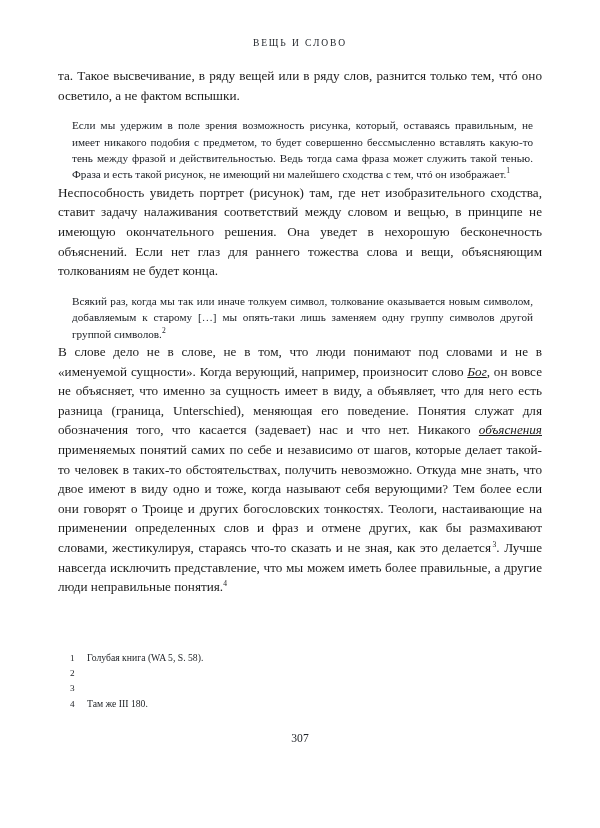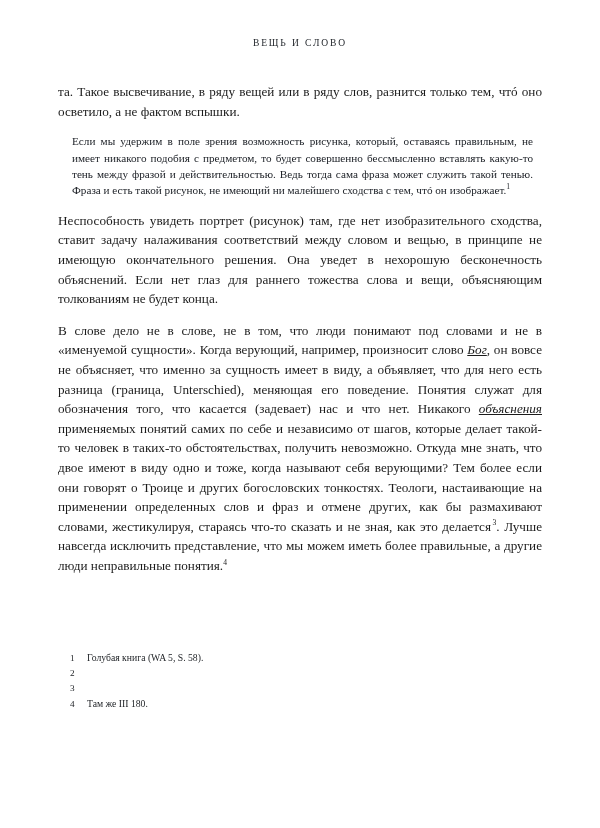--- a/index.html
+++ b/index.html
@@ -34,21 +34,21 @@
     letter-spacing: 1.9px;
     color: #22262b;
     font-variant: small-caps;
     text-transform: uppercase;
     font-weight: 400;
   }
 
   
   .column {
     position: absolute;
-    top: 82px;
+    top: 66px;
     left: 58px;
     width: 484px;
   }
 
   p {
     margin: 0;
     text-align: justify;
     text-justify: inter-word;
   }
 
@@ -62,21 +62,21 @@
   .quote {
     font-size: 11.2px;
     line-height: 16.4px;
     color: #20242a;
     margin-left: 14px;
     margin-right: 9px;
     text-align: justify;
   }
 
   .gap-before-quote { margin-top: 12px; }
-  .gap-after-quote  { margin-top: 12px; }
+  .gap-after-quote  { }
 
   i, .it { font-style: italic; text-decoration: underline; }
 
   sup {
     font-size: 7.6px;
     vertical-align: super;
     line-height: 0;
   }
   sup.spaced { margin-left: 1.5px; }
 
@@ -122,20 +122,21 @@
   <div class="running-head">ВЕЩЬ И СЛОВО</div>
 
   <div class="column">
 
     <p class="body-par">та. Такое высвечивание, в ряду вещей или в ряду слов, разнится только тем, чтó оно осветило, а не фактом вспышки.</p>
 
     <p class="quote gap-before-quote"><span>Если мы удержим в поле зрения возможность рисунка, который, оставаясь правильным, не имеет никакого подобия с предметом, то будет совершенно бессмысленно вставлять какую-то тень между фразой и действительностью. Ведь тогда сама фраза может служить такой тенью. Фраза и есть такой рисунок, не имеющий ни малейшего сходства с тем, чтó он изображает.</span><sup>1</sup></p>
 
     <p class="body-par gap-after-quote">Неспособность увидеть портрет (рисунок) там, где нет изобразительного сходства, ставит задачу налаживания соответствий между словом и вещью, в принципе не имеющую окончательного решения. Она уведет в нехорошую бесконечность объяснений. Если нет глаз для раннего тожества слова и вещи, объясняющим толкованиям не будет конца.</p>
 
+    <p class="quote gap-before-quote"><span>Всякий раз, когда мы так или иначе толкуем символ, толкование оказывается новым символом, добавляемым к старому […] мы опять-таки лишь заменяем одну группу символов другой группой символов.</span><sup>2</sup></p>
 
     <p class="body-par gap-after-quote"><span>В слове дело не в слове, не в том, что люди понимают под словами и не в «именуемой сущности». Когда верующий, например, произносит слово </span><i>Бог</i><span>, он вовсе не объясняет, что именно за сущность имеет в виду, а объявляет, что для него есть разница (граница, Unterschied), меняющая его поведение. Понятия служат для обозначения того, что касается (задевает) нас и что нет. Никакого </span><i>объяснения</i><span> применяемых понятий самих по себе и независимо от шагов, которые делает такой-то человек в таких-то обстоятельствах, получить невозможно. Откуда мне знать, что двое имеют в виду одно и тоже, когда называют себя верующими? Тем более если они говорят о Троице и других богословских тонкостях. Теологи, настаивающие на применении определенных слов и фраз и отмене других, как бы размахивают словами, жестикулируя, стараясь что-то сказать и не зная, как это делается</span><sup class="spaced">3</sup><span>. Лучше навсегда исключить представление, что мы можем иметь более правильные, а другие люди неправильные понятия.</span><sup>4</sup></p>
 
   </div>
 
   <div class="footnotes">
 
     <div class="fn-row">
       <span class="fn-num">1</span>
       <span class="fn-text"><i></i><span>Голубая книга (WA 5, S. 58).</span></span>
@@ -149,14 +150,15 @@
       <span class="fn-num">3</span>
     </div>
 
     <div class="fn-row">
       <span class="fn-num">4</span>
       <span class="fn-text"><i></i><span>Там же III 180.</span></span>
     </div>
 
   </div>
 
+  <div class="folio">307</div>
 
 </div>
 
 </body></html>

